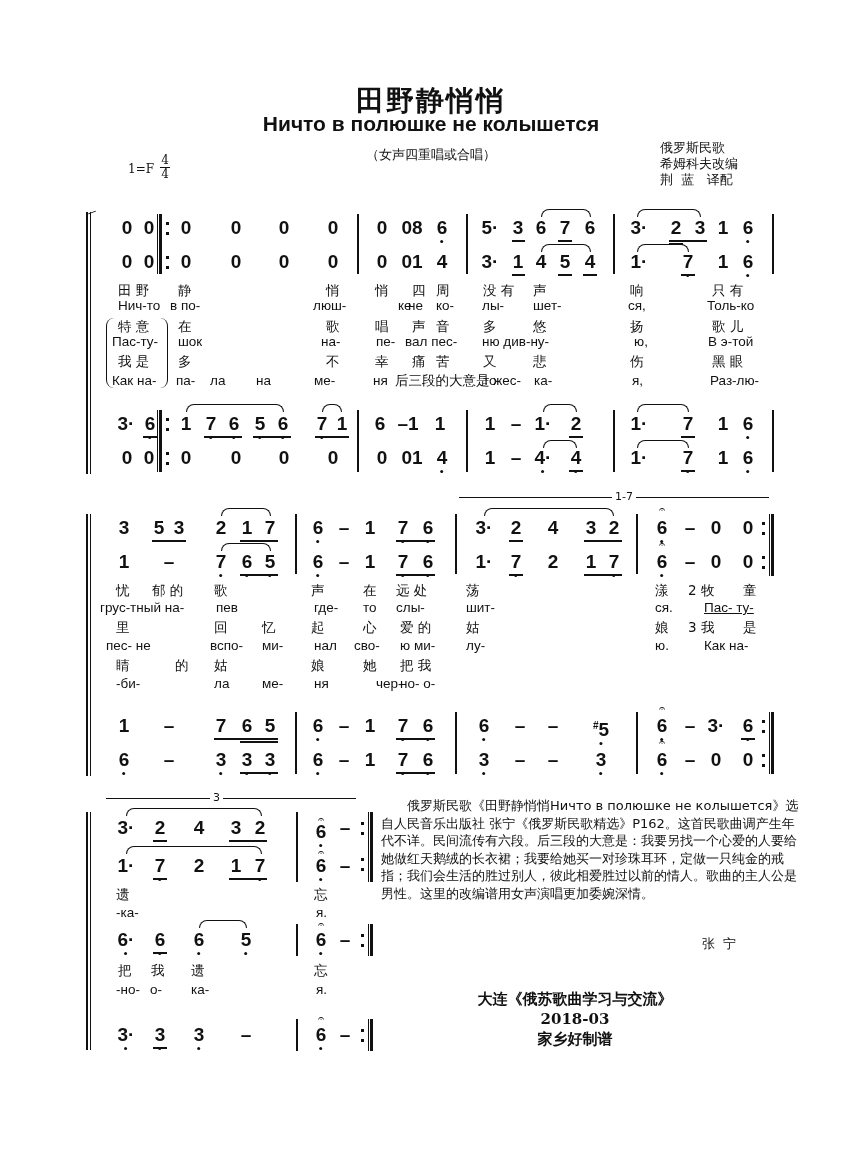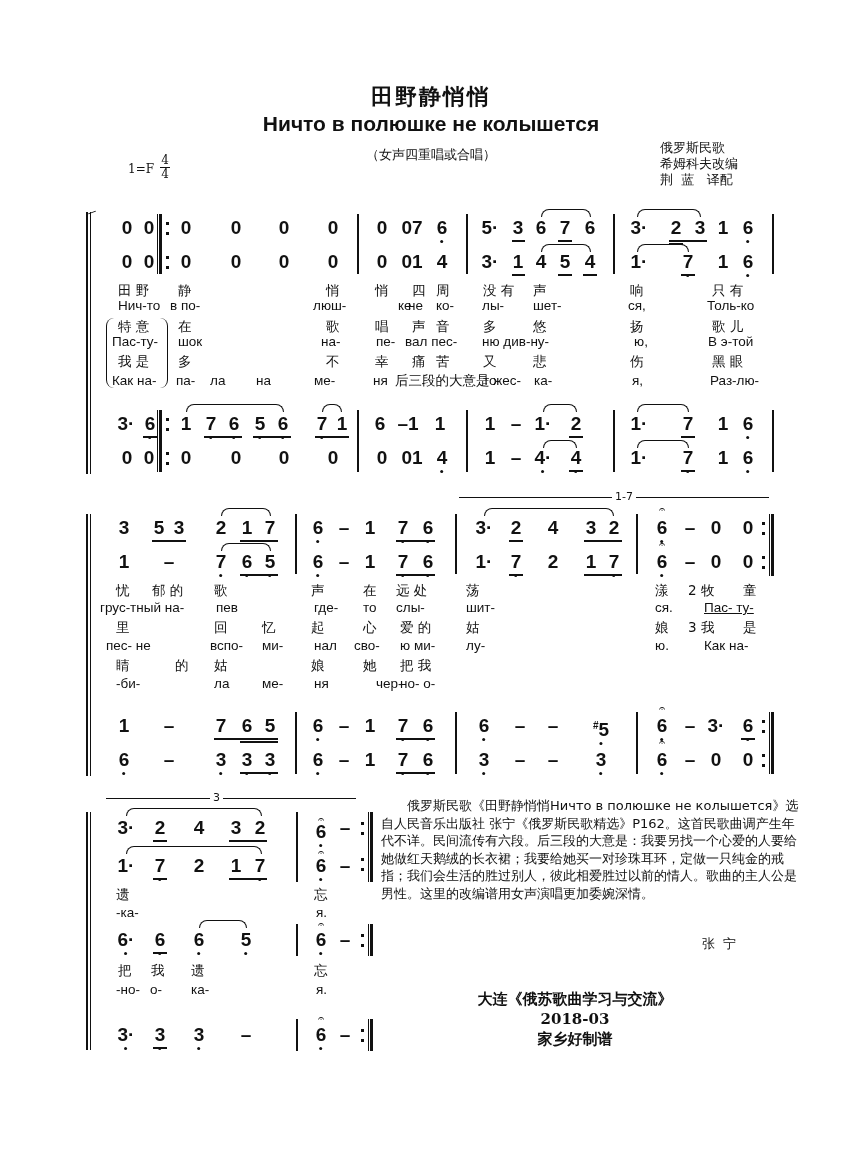--- a/index.html
+++ b/index.html
@@ -1,19 +1,19 @@
 <!DOCTYPE html>
 <html><head>
 <meta charset="utf-8">
 <style>
   * { margin:0; padding:0; box-sizing:border-box; }
   html, body { width:862px; height:1156px; background:#ffffff; overflow:hidden; }
   body { position:relative; font-family:"DejaVu Sans", sans-serif; color:#111; }
   .abs { position:absolute; }
-  .title-cn { left:0; width:862px; top:82px; text-align:center; font-family:"DejaVu Serif", serif; font-size:22px; font-weight:bold; letter-spacing:2px; }
+  .title-cn { left:0; width:862px; top:82px; text-align:center; font-family:"DejaVu Serif", serif; font-size:28px; font-weight:bold; letter-spacing:2px; }
   .title-ru { left:0; width:862px; top:112px; text-align:center; font-family:"Liberation Sans", sans-serif; font-size:21px; font-weight:bold; }
   .subtitle { left:0; width:862px; top:146px; text-align:center; font-size:13px; }
   .credits { left:660px; top:140px; font-size:13px; line-height:16px; }
   .key { left:128px; top:162px; font-family:"DejaVu Serif", serif; font-size:12px; }
   .timesig { left:160px; top:154px; font-family:"DejaVu Serif", serif; font-size:12px; line-height:13px; text-align:center; width:10px; }
   .timesig .bar { border-top:1px solid #111; }
   .note { position:absolute; font-family:"Liberation Sans", sans-serif; font-weight:bold; font-size:19px; transform:translateX(-50%); line-height:20px; }
   .dot-below::after { content:""; position:absolute; left:50%; bottom:-5px; width:3px; height:3px; background:#111; border-radius:50%; transform:translateX(-50%); }
   .ul { position:absolute; height:2px; background:#111; }
   .barline { position:absolute; width:1.5px; background:#111; }
@@ -54,21 +54,21 @@
   <div class="bracket" style="left:88px;top:212px;width:8px;transform:rotate(-20deg);"></div>
 
   <div>
     <span class="note" style="left:127px;top:218px;">0</span>
       <span class="note" style="left:149px;top:218px;">0</span>
     <span class="note" style="left:186px;top:218px;">0</span>
       <span class="note" style="left:236px;top:218px;">0</span>
       <span class="note" style="left:284px;top:218px;">0</span>
       <span class="note" style="left:333px;top:218px;">0</span>
     <span class="note" style="left:382px;top:218px;">0</span>
-      <span class="note" style="left:412px;top:218px;">07</span>
+      <span class="note" style="left:412px;top:218px;">08</span>
       <span class="note dot-below" style="left:442px;top:218px;">6</span>
     <span class="note" style="left:490px;top:218px;">5·</span>
       <span class="note" style="left:518px;top:218px;">3</span>
       <span class="ul" style="left:512px;top:240px;width:13px;"></span>
     <span class="note" style="left:541px;top:218px;">6</span>
       <span class="note" style="left:565px;top:218px;">7</span>
       <span class="note" style="left:590px;top:218px;">6</span>
       <span class="ul" style="left:558px;top:240px;width:14px;"></span>
     <span class="slur" style="left:541px;top:209px;width:50px;"></span>
     <span class="note" style="left:639px;top:218px;">3·</span>

